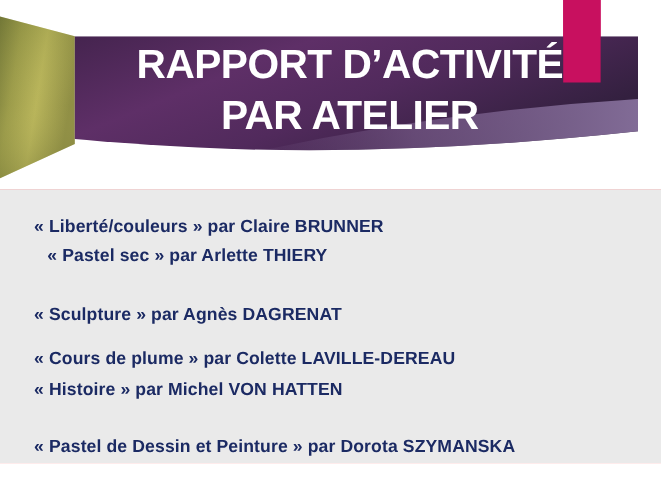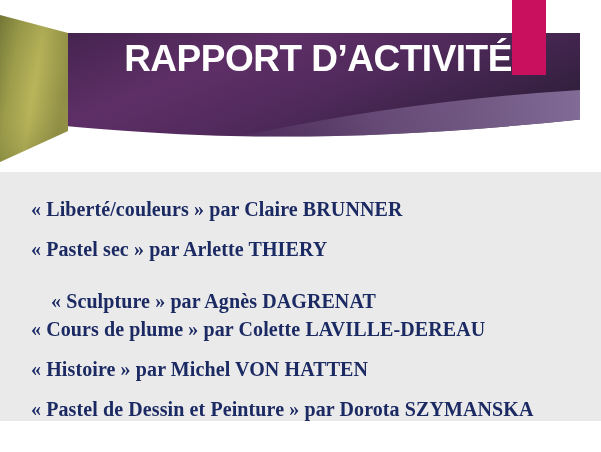--- a/index.html
+++ b/index.html
@@ -109,31 +109,31 @@
     top: 172px;
     width: 601px;
     padding: 0;
     margin: 0;
     list-style: none;
   }
   .atelier-item {
     position: absolute;
     left: 31px;
     color: #1b2a63;
-    font-family: Liberation Serif, serif;
+    font-family: Liberation Sans, sans-serif;
     font-weight: bold;
-    font-size: 20px;
+    font-size: 16px;
     white-space: nowrap;
     letter-spacing: 0.1px;
   }
   .atelier-item:nth-child(1) { top: 26px; }
-  .atelier-item:nth-child(2) { top: 66px; }
-  .atelier-item:nth-child(3) { top: 118px; margin-left: 20px; }
+  .atelier-item:nth-child(2) { top: 52px; margin-left: 12px; }
+  .atelier-item:nth-child(3) { top: 106px; }
   .atelier-item:nth-child(4) { top: 146px; }
-  .atelier-item:nth-child(5) { top: 186px; }
+  .atelier-item:nth-child(5) { top: 174px; }
   .atelier-item:nth-child(6) { top: 226px; }
 
   
   .bottom-strip {
     position: absolute;
     left: 0;
     top: 431px;
     width: 601px;
     height: 21px;
     background: #ffffff;
@@ -189,20 +189,21 @@
       <path d="M8,0 L520,0 L520,88 Q300,112 120,103 Q50,99 8,95 Z" fill="url(#purpGrad)"></path>
       <g clip-path="url(#bannerClip)">
         <path d="M150,112 Q330,70 520,58 L520,112 Z" fill="url(#swooshGrad)"></path>
       </g>
     </svg>
 
     <div style="position:absolute;left:512px;top:0;width:34px;height:75px;background:#c8105f;"></div>
 
     <div class="title-block">
       <div class="title-line line1">RAPPORT D’ACTIVITÉ</div>
+      <div class="title-line line2">PAR ATELIER</div>
     </div>
   </div>
 
   <ul class="atelier-list">
     <li class="atelier-item">« Liberté/couleurs » par Claire BRUNNER</li>
     <li class="atelier-item">« Pastel sec » par Arlette THIERY</li>
     <li class="atelier-item">« Sculpture » par Agnès DAGRENAT</li>
     <li class="atelier-item">« Cours de plume » par Colette LAVILLE-DEREAU</li>
     <li class="atelier-item">« Histoire » par Michel VON HATTEN</li>
     <li class="atelier-item">« Pastel de Dessin et Peinture » par Dorota SZYMANSKA</li>

